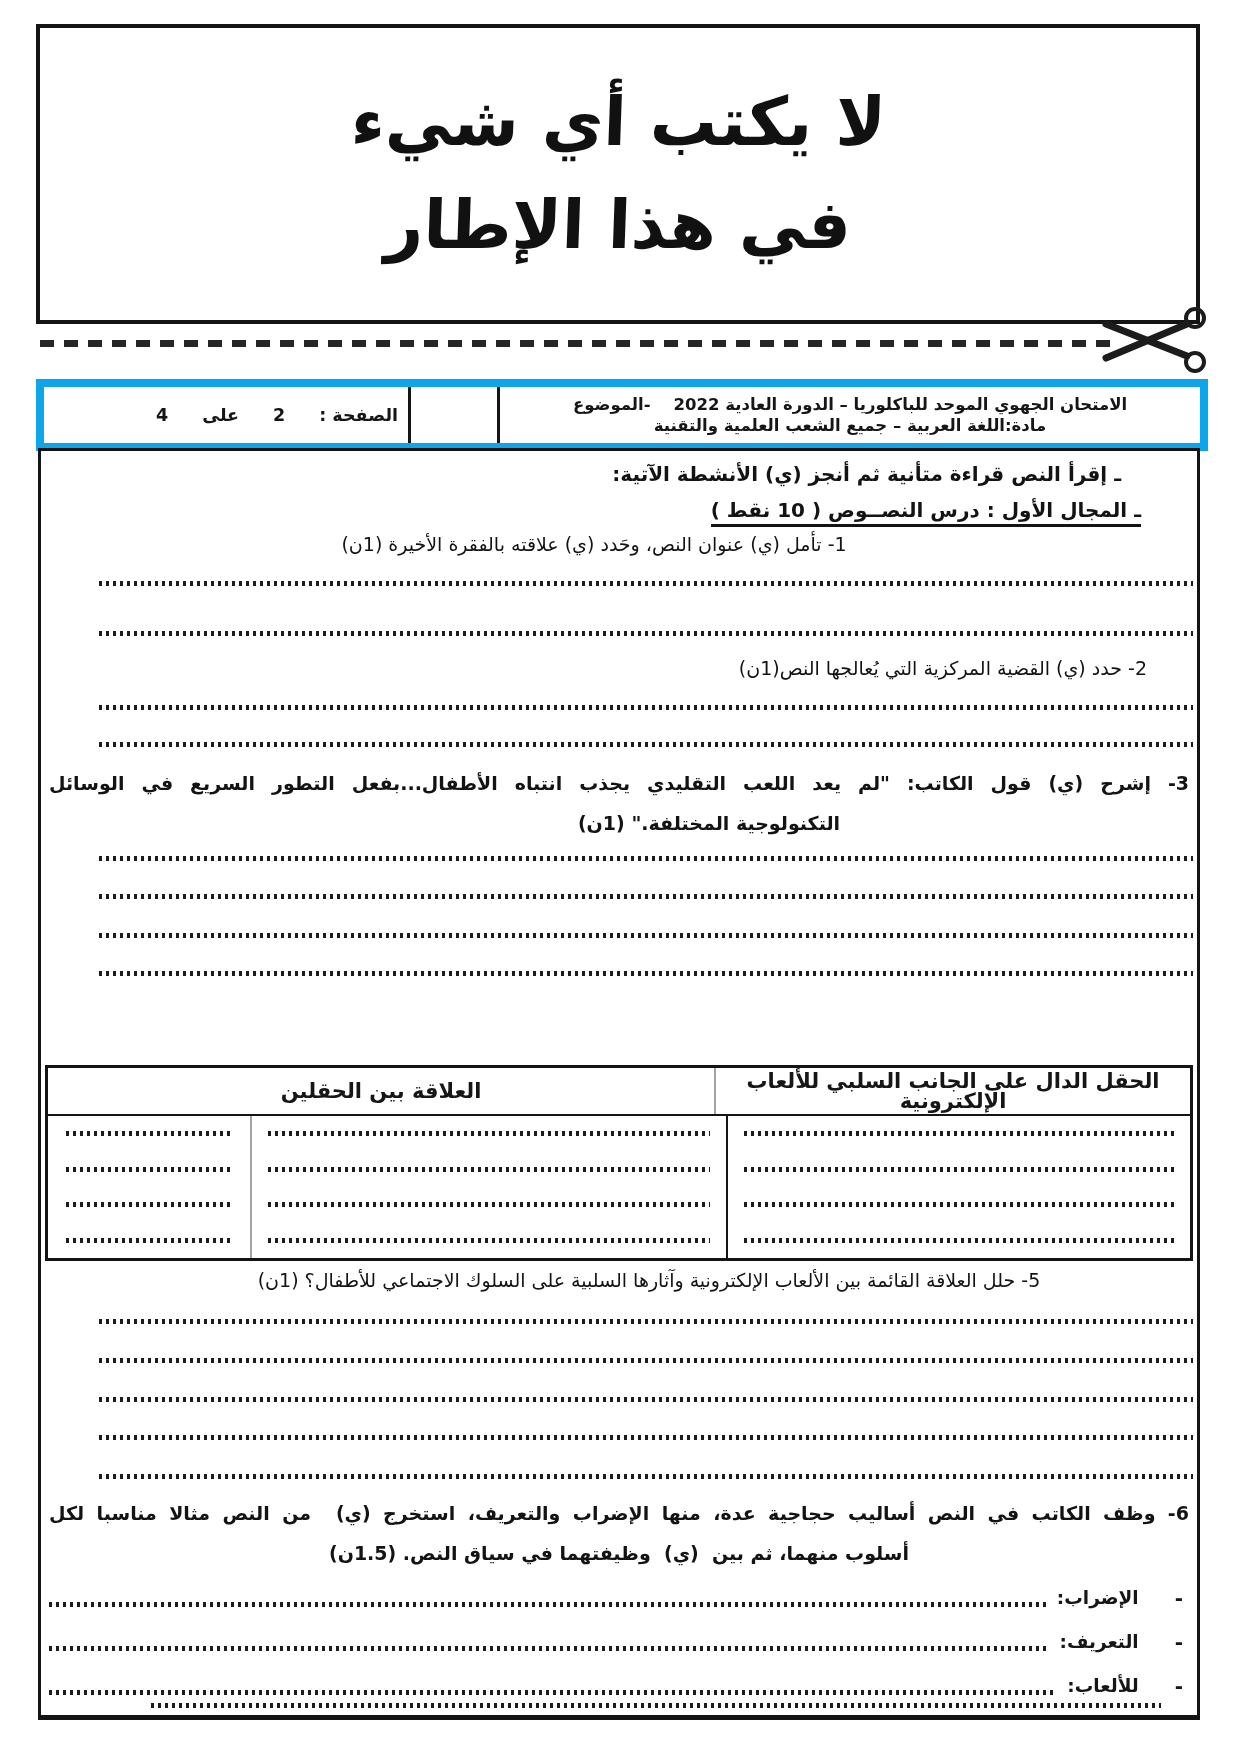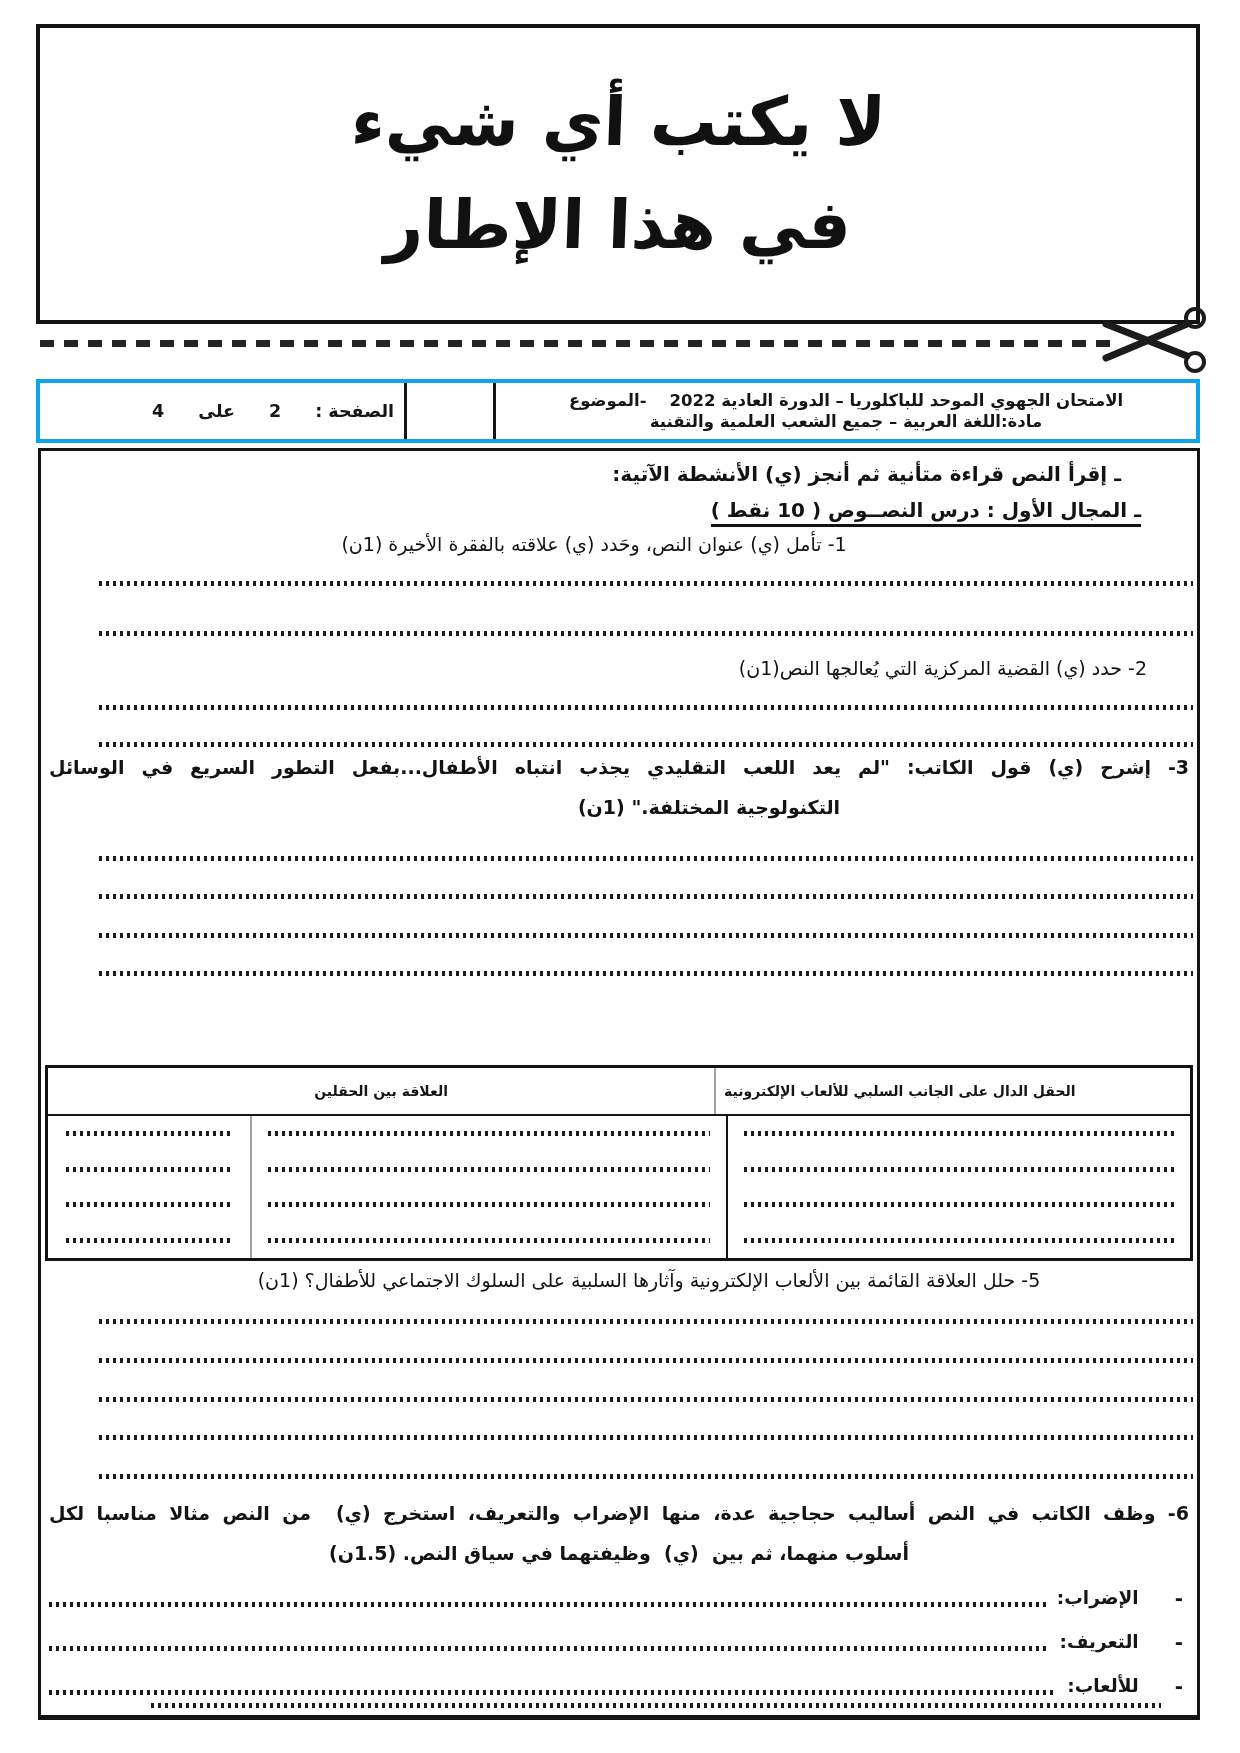--- a/index.html
+++ b/index.html
@@ -19,21 +19,21 @@
   }
   
   .cut-line{
     position:absolute;left:40px;top:340px;width:1072px;height:7px;
     background-image:repeating-linear-gradient(90deg,#252525 0 14px,transparent 14px 24px);
   }
   .scissors{position:absolute;left:1096px;top:302px;width:112px;height:78px;}
   
   .header-table{
     position:absolute;left:36px;top:379px;width:1156px;height:56px;
-    border:4px solid #0ea5e9;display:flex;flex-direction:row;direction:rtl;
+    border:8px solid #0ea5e9;display:flex;flex-direction:row;direction:rtl;
   }
   .hcell-exam{
     flex:0 0 688px;border-left:3px solid #141414;display:flex;flex-direction:column;
     justify-content:center;text-align:center;padding:1px 6px;
   }
   .hcell-exam .l1{font-size:16.5px;font-weight:bold;white-space:pre-wrap;line-height:21px;}
   .hcell-exam .l2{font-size:16.5px;font-weight:bold;white-space:pre-wrap;line-height:21px;}
   .hcell-empty{flex:0 0 86px;border-left:3px solid #141414;}
   .hcell-page{
     flex:1 1 auto;display:flex;direction:rtl;align-items:center;
@@ -45,21 +45,21 @@
     border:3px solid #141414;border-bottom-width:5px;direction:rtl;
   }
   .blk{position:absolute;right:0;left:0;}
   .txt{font-size:19px;line-height:34px;color:#131313;}
   .bold{font-weight:bold;}
   .intro{top:6px;padding-right:76px;font-size:20px;}
   .section-line{top:42px;padding-right:56px;font-size:20px;}
   .section-line span{border-bottom:3px solid #141414;padding-bottom:2px;}
   .q1{top:76px;padding-right:50px;text-align:center;}
   .q2{top:200px;padding-right:50px;}
-  .q3{top:296px;padding:0 8px 0 8px;}
+  .q3{top:312px;padding:0 8px 0 8px;}
   .q3 .l1{display:block;text-align:justify;text-align-last:justify;line-height:40px;}
   .q3 .l2{display:block;text-align:center;line-height:40px;padding-left:180px;}
   .q4{top:540px;padding:0 6px;}
   .q4 .l1{display:block;text-align:justify;text-align-last:justify;line-height:37px;}
   .q4 .l2{display:block;text-align:center;line-height:37px;}
   .q5{top:812px;text-align:center;padding-left:60px;}
   .q6{top:1042px;padding:0 8px;}
   .q6 .l1{display:block;text-align:justify;text-align-last:justify;line-height:40px;white-space:pre-wrap;}
   .q6 .l2{display:block;text-align:center;line-height:40px;white-space:pre-wrap;}
   
@@ -75,21 +75,21 @@
   
   .fields-table{
     position:absolute;top:614px;right:4px;left:4px;height:190px;
     border:3px solid #141414;display:flex;flex-direction:column;direction:rtl;
   }
   .ft-head{display:flex;flex-direction:row;flex:0 0 46px;border-bottom:2px solid #141414;}
   .ft-body-row{display:flex;flex-direction:row;flex:1 1 auto;}
   .ft-col-pos{flex:0 0 40.5%;border-left:2px solid #141414;display:flex;align-items:center;justify-content:center;}
   .ft-col-neg{flex:0 0 41.5%;border-left:2px solid #a3a3a3;display:flex;align-items:center;justify-content:flex-end;}
   .ft-col-rel{flex:1 1 auto;display:flex;align-items:center;justify-content:center;}
-  .ft-head .hdr{font-size:14px;font-weight:bold;text-align:center;line-height:20px;padding:0 8px;}
+  .ft-head .hdr{font-size:21px;font-weight:bold;text-align:center;line-height:20px;padding:0 8px;}
   .cell-dots{
     height:5px;width:100%;margin:0 16px;
     background-image:repeating-linear-gradient(90deg,#1c1c1c 0 3px,transparent 3px 7px);
   }
   .ft-col-rel .cell-dots{margin:0 18px;}
   
   .bullet-row{
     position:absolute;left:8px;right:14px;height:34px;
     display:flex;direction:rtl;align-items:flex-end;gap:10px;
   }

